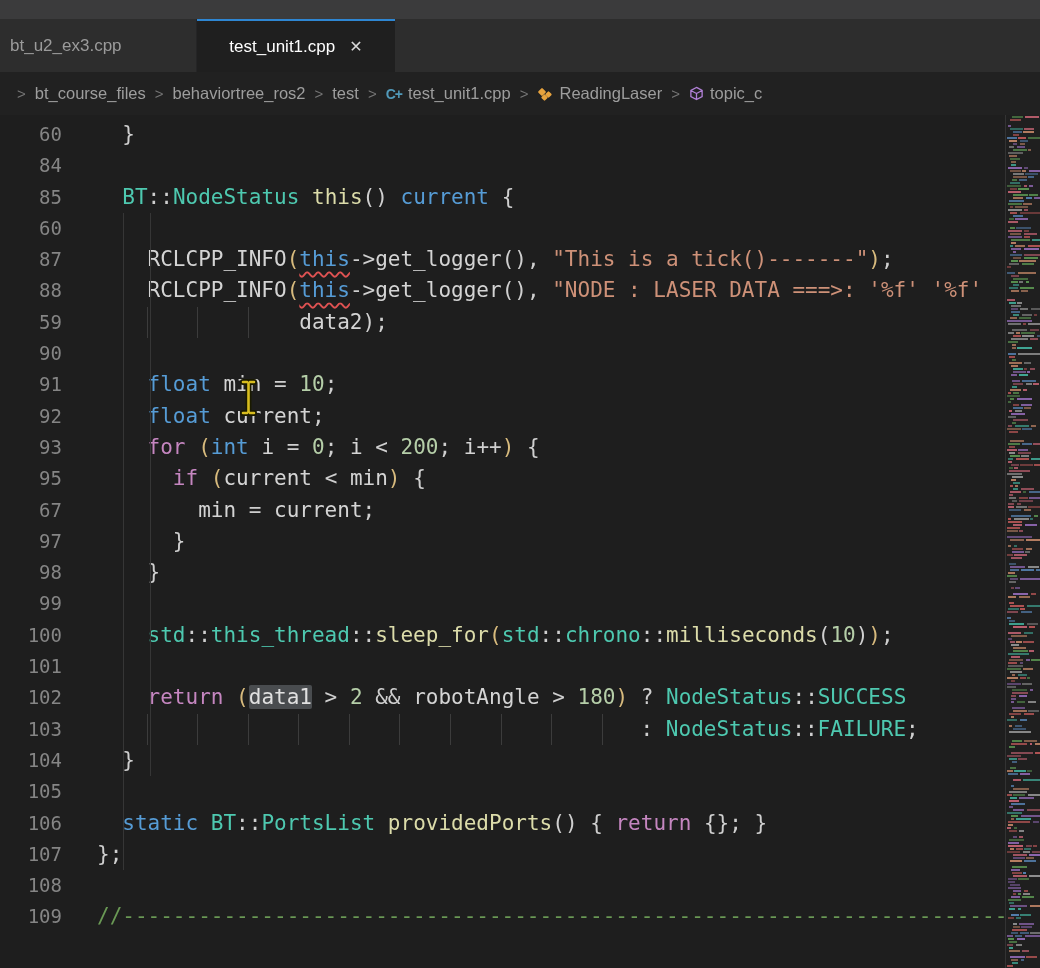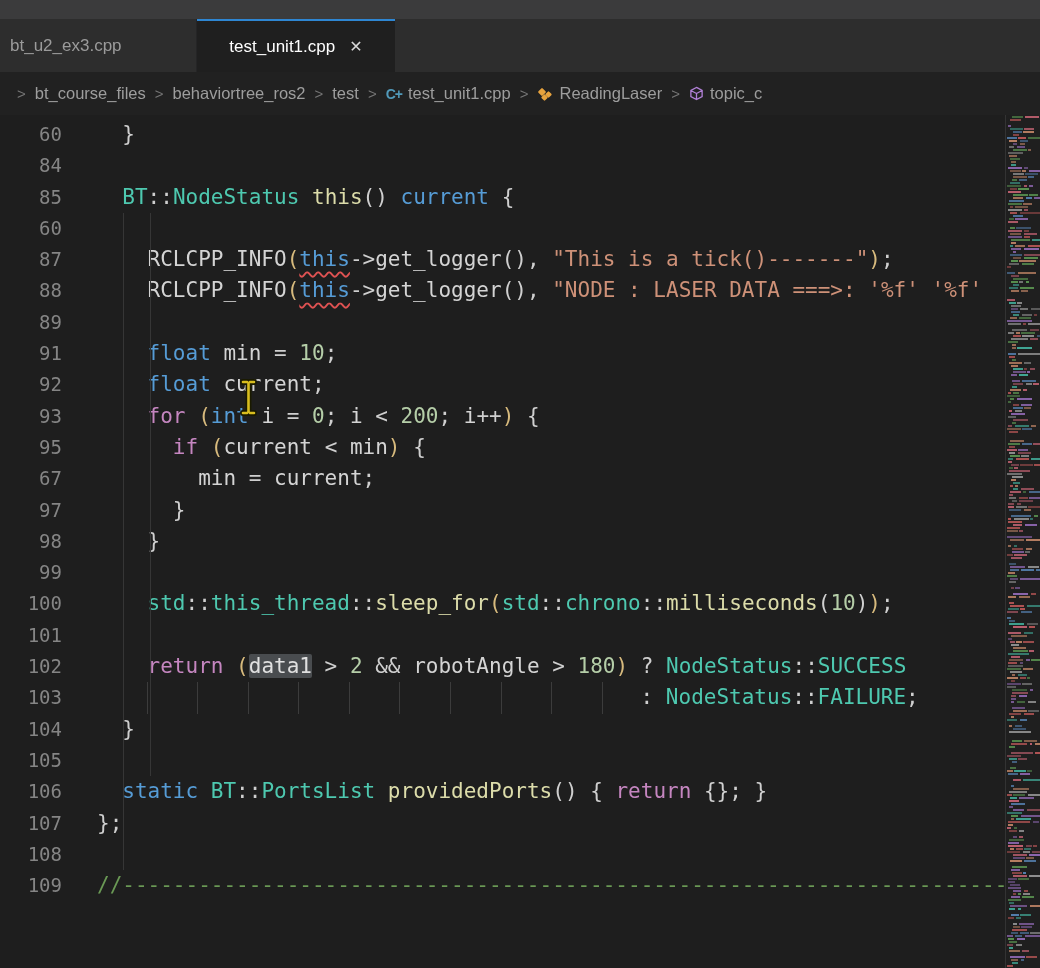--- a/index.html
+++ b/index.html
@@ -121,21 +121,22 @@
 
   <div class="editor" id="editor">
     <div class="vguide" style="left:123px;top:98px;height:657px;"></div>
     <div class="vguide" style="left:150px;top:98px;height:563px;"></div>
   <div class="line"><span class="ln">60</span><span class="lc"><span class="tk-p">  }</span></span></div>
       <div class="line"><span class="ln">84</span><span class="lc"></span></div>
       <div class="line"><span class="ln">85</span><span class="lc"><span class="tk-p">  </span><span class="tk-t">BT</span><span class="tk-p">::</span><span class="tk-t">NodeStatus</span><span class="tk-p"> </span><span class="tk-f">this</span><span class="tk-p">() </span><span class="tk-k">current</span><span class="tk-p"> {</span></span></div>
       <div class="line"><span class="ln">60</span><span class="lc"></span></div>
       <div class="line"><span class="ln">87</span><span class="lc"><span class="tk-p">    </span><span class="tk-v">RCLCPP_INFO</span><span class="tk-g">(</span><span class="tk-q">this</span><span class="tk-p">-&gt;</span><span class="tk-v">get_logger</span><span class="tk-p">(), </span><span class="tk-s">"This is a tick()-------"</span><span class="tk-g">)</span><span class="tk-p">;</span></span></div>
       <div class="line"><span class="ln">88</span><span class="lc"><span class="tk-p">    </span><span class="tk-v">RCLCPP_INFO</span><span class="tk-g">(</span><span class="tk-q">this</span><span class="tk-p">-&gt;</span><span class="tk-v">get_logger</span><span class="tk-p">(), </span><span class="tk-s">"NODE : LASER DATA ===&gt;: '%f' '%f'</span></span></div>
-      <div class="line"><span class="ln">89</span></div>
+      <div class="line"><span class="ln">59</span><span class="lc"><span class="tk-G">    </span><span class="tk-G">    </span><span class="tk-G">    </span><span class="tk-p">    </span><span class="tk-v">data2</span><span class="tk-p">);</span></span></div>
+      <div class="line"><span class="ln">90</span><span class="lc"></span></div>
       <div class="line"><span class="ln">91</span><span class="lc"><span class="tk-p">    </span><span class="tk-k">float</span><span class="tk-p"> </span><span class="tk-v">min</span><span class="tk-p"> = </span><span class="tk-n">10</span><span class="tk-p">;</span></span></div>
       <div class="line"><span class="ln">92</span><span class="lc"><span class="tk-p">    </span><span class="tk-k">float</span><span class="tk-p"> </span><span class="tk-v">current</span><span class="tk-p">;</span></span></div>
       <div class="line"><span class="ln">93</span><span class="lc"><span class="tk-p">    </span><span class="tk-c">for</span><span class="tk-p"> </span><span class="tk-g">(</span><span class="tk-k">int</span><span class="tk-p"> </span><span class="tk-v">i</span><span class="tk-p"> = </span><span class="tk-n">0</span><span class="tk-p">; </span><span class="tk-v">i</span><span class="tk-p"> &lt; </span><span class="tk-n">200</span><span class="tk-p">; </span><span class="tk-v">i</span><span class="tk-p">++</span><span class="tk-g">)</span><span class="tk-p"> {</span></span></div>
       <div class="line"><span class="ln">95</span><span class="lc"><span class="tk-p">      </span><span class="tk-c">if</span><span class="tk-p"> </span><span class="tk-g">(</span><span class="tk-v">current</span><span class="tk-p"> &lt; </span><span class="tk-v">min</span><span class="tk-g">)</span><span class="tk-p"> {</span></span></div>
       <div class="line"><span class="ln">67</span><span class="lc"><span class="tk-p">        </span><span class="tk-v">min</span><span class="tk-p"> = </span><span class="tk-v">current</span><span class="tk-p">;</span></span></div>
       <div class="line"><span class="ln">97</span><span class="lc"><span class="tk-p">      }</span></span></div>
       <div class="line"><span class="ln">98</span><span class="lc"><span class="tk-p">    }</span></span></div>
       <div class="line"><span class="ln">99</span><span class="lc"></span></div>
       <div class="line"><span class="ln">100</span><span class="lc"><span class="tk-p">    </span><span class="tk-t">std</span><span class="tk-p">::</span><span class="tk-t">this_thread</span><span class="tk-p">::</span><span class="tk-f">sleep_for</span><span class="tk-g">(</span><span class="tk-t">std</span><span class="tk-p">::</span><span class="tk-t">chrono</span><span class="tk-p">::</span><span class="tk-f">milliseconds</span><span class="tk-p">(</span><span class="tk-n">10</span><span class="tk-p">)</span><span class="tk-g">)</span><span class="tk-p">;</span></span></div>
       <div class="line"><span class="ln">101</span><span class="lc"></span></div>

